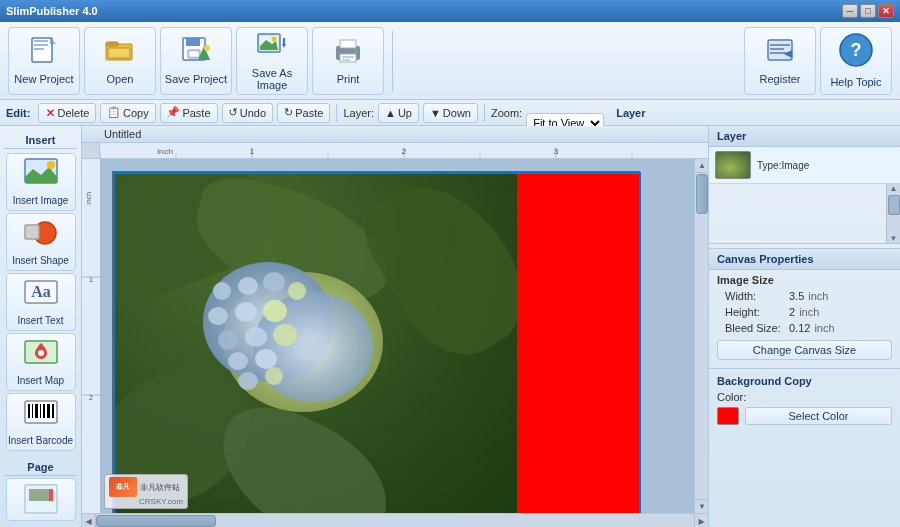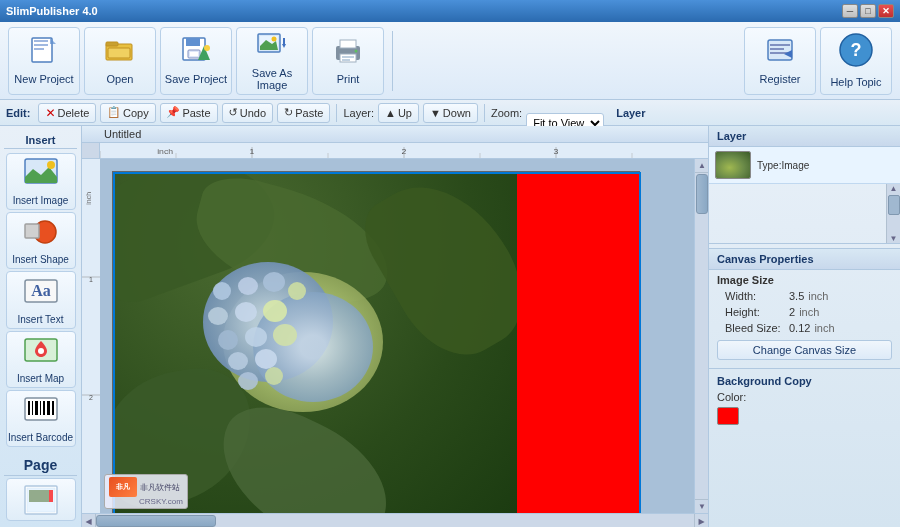--- a/index.html
+++ b/index.html
@@ -125,21 +125,21 @@
       border: 1px solid #b8d0e8;
       border-radius: 4px;
       cursor: pointer;
       gap: 2px;
       color: #1a3a6a;
       font-size: 10px;
       text-align: center;
     }
     .sidebar-item .icon { font-size: 22px; }
     .sidebar-page-label {
-      font-weight: bold; color: #1a3a6a; font-size: 14px;
+      font-weight: bold; color: #1a3a6a; font-size: 11px;
       width: 100%; text-align: center;
       padding: 4px 0 2px 0;
       border-bottom: 1px solid #b0c8e0;
       margin-top: 4px;
     }
     .sidebar-page-item {
       width: 70px; height: 45px;
       display: flex; flex-direction: column; align-items: center; justify-content: center;
       background: linear-gradient(to bottom, #f5faff, #e0edf8);
       border: 1px solid #b8d0e8;
@@ -733,17 +733,18 @@
     </div>
     <div class="change-canvas-btn">Change Canvas Size</div>
 
     <div style="border-top:1px solid #b0c8e0;margin-top:4px;padding-top:2px;">
       <div class="bg-color-label">Background Copy</div>
       <div class="color-row">
         <span class="color-label">Color:</span>
       </div>
       <div class="color-swatch-row">
         <div class="color-swatch"></div>
+        <div class="select-color-btn">Select Color</div>
       </div>
     </div>
   </div>
 
 </div>
 
 </body></html>

